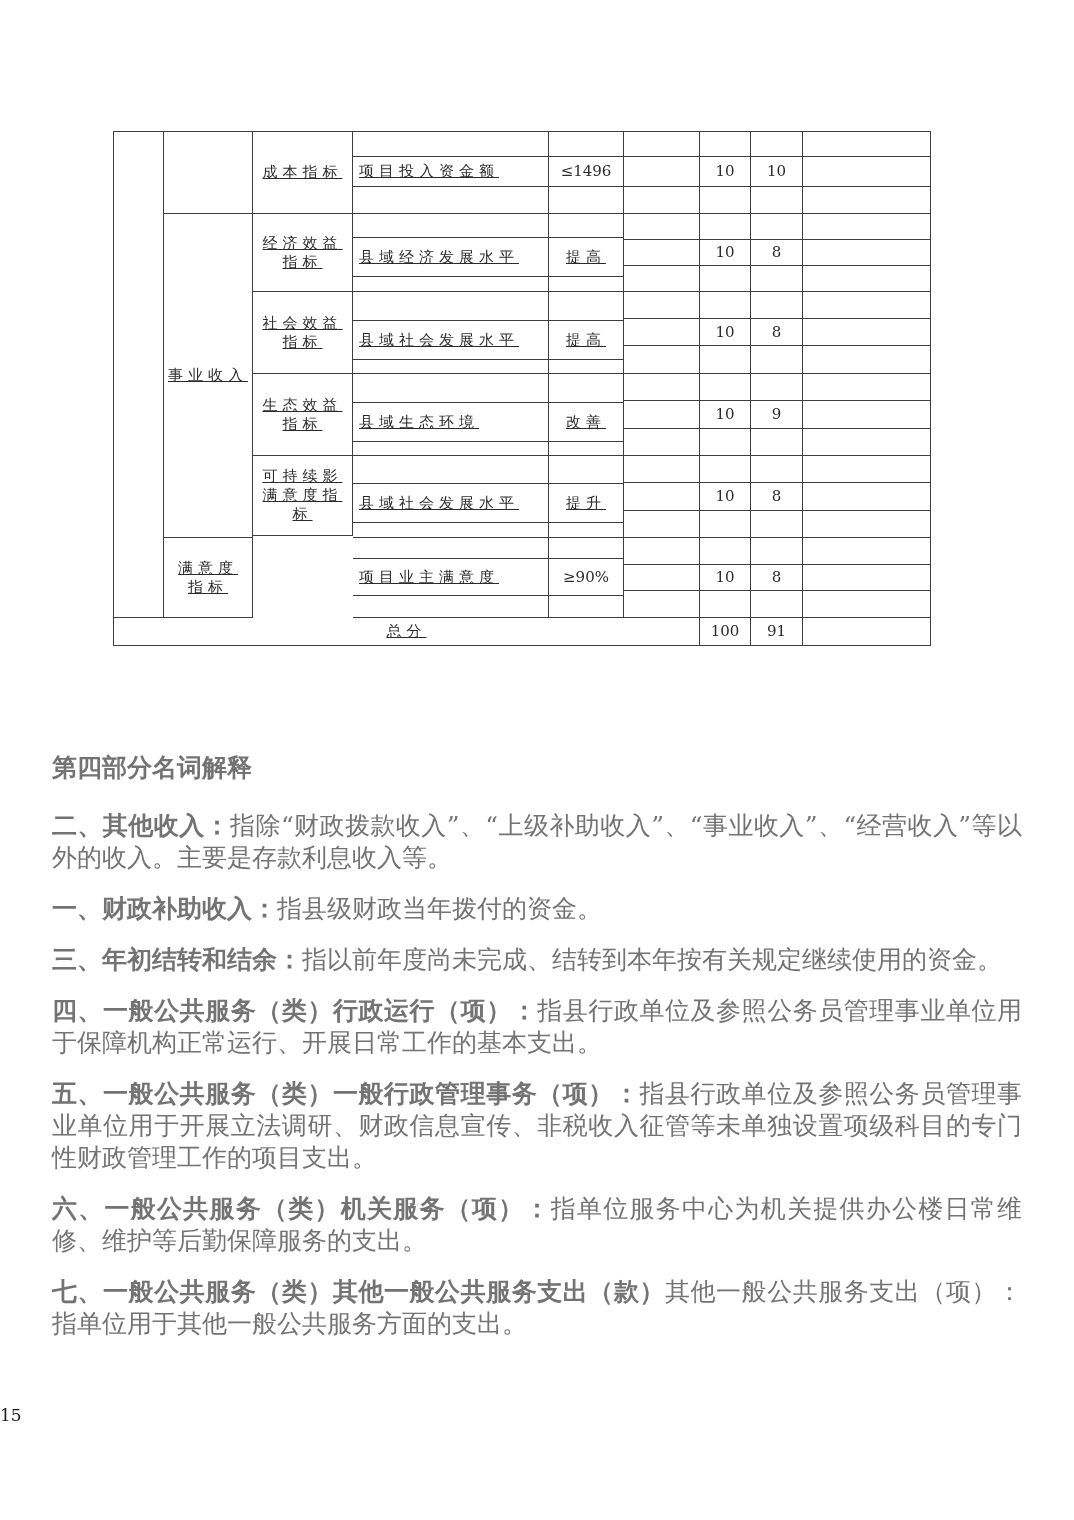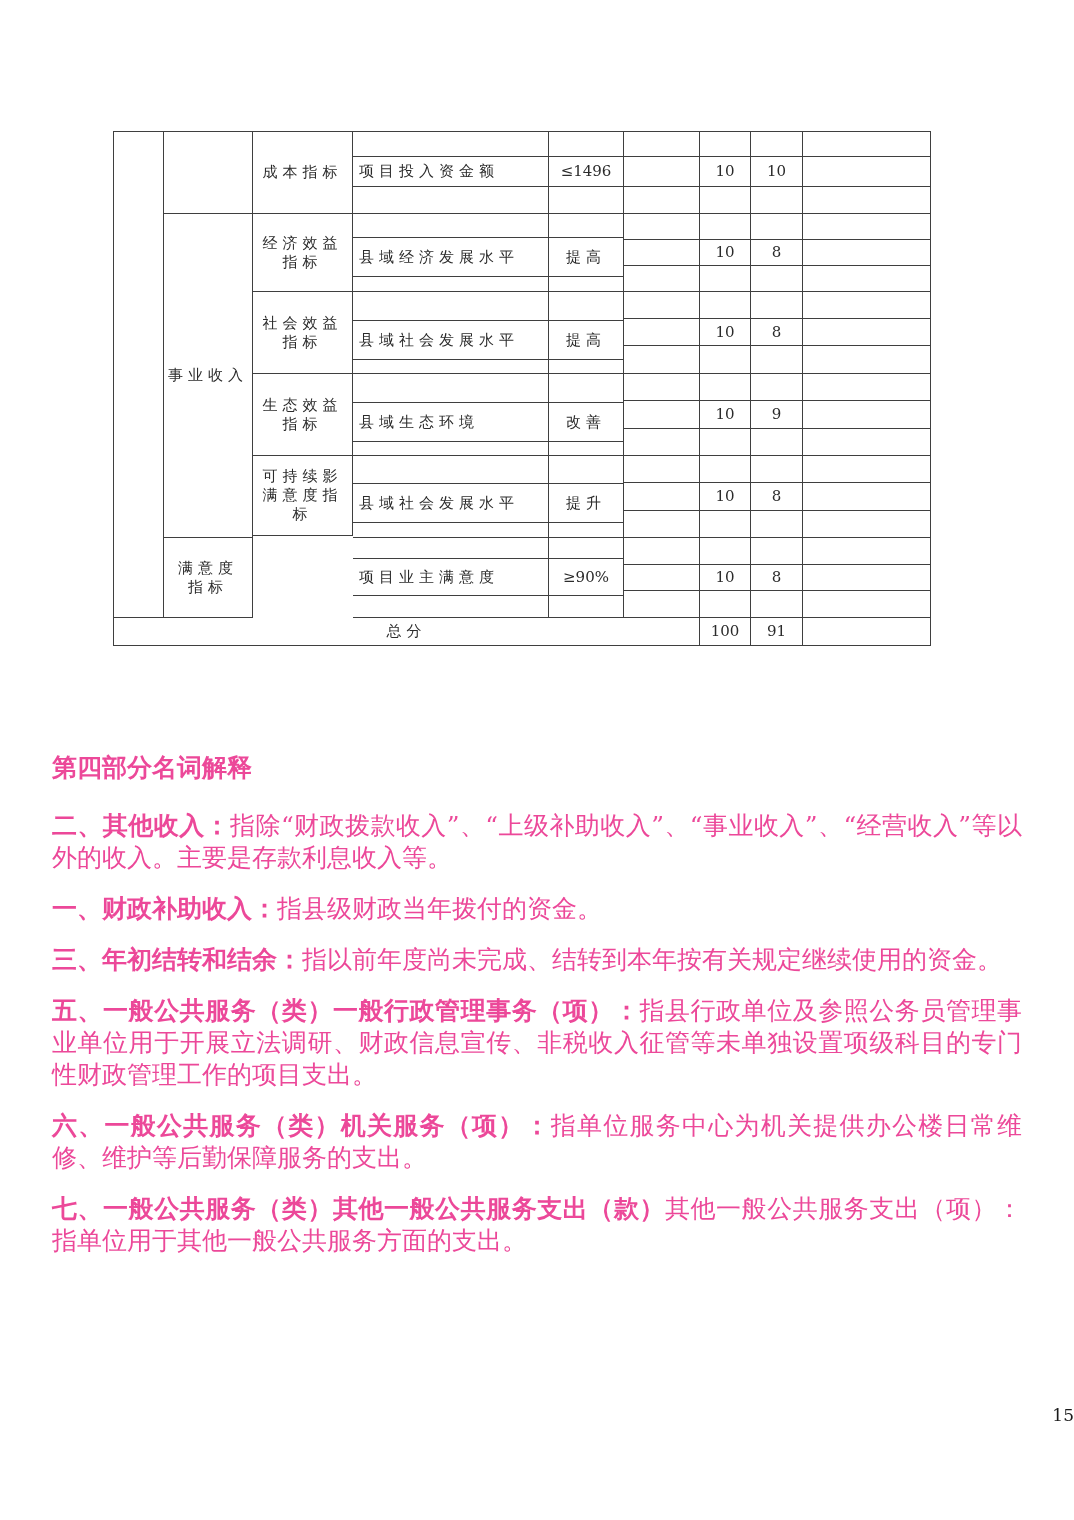--- a/index.html
+++ b/index.html
@@ -16,35 +16,35 @@
   }
   .tbody { display:flex; height:486px; }
   .col { display:flex; flex-direction:column; }
   .c {
     box-sizing:border-box; width:100%;
     border-right:1px solid #3f3f3f; border-bottom:1px solid #3f3f3f;
     display:flex; align-items:center; justify-content:center;
     font-size:15px; line-height:19px; color:#2b2b2b;
     white-space:pre-line; overflow:hidden; text-align:center;
   }
-  .sp { letter-spacing:5px; }
+  .sp { letter-spacing:5px;text-decoration:underline; }
   .left { justify-content:flex-start; padding-left:6px; text-align:left; }
   .trow { display:flex; height:28px; }
   .trow .c { height:28px; }
   
   .glossary {
     position:absolute; left:52px; top:751px; width:970px;
-    font-size:25px; line-height:32px; color:#ec4899;
+    font-size:25px; line-height:32px; color:#737373;
     text-align:justify; text-justify:inter-ideograph;
   }
   .g-head { font-size:25px; line-height:33px; font-weight:bold; margin:0 0 26px 0; text-align:left; }
   .g-item { margin:0 0 19px 0; }
   .g-item strong { font-weight:bold; }
   .pageno {
-    position:absolute; left:0; top:1405px; width:1074px; text-align:right;
+    position:absolute; left:0; top:1405px; width:1074px; text-align:left;
     font-size:17px; color:#1a1a1a;
   }
 </style>
 </head>
 <body>
 
 <div class="page">
 
   <div class="ptable">
     <div class="tbody">
@@ -207,20 +207,21 @@
       <div class="c" style="width:52px">91</div>
       <div class="c" style="width:128px"></div>
     </div>
   </div>
 
   <div class="glossary">
     <h2 class="g-head">第四部分名词解释</h2>
     <p class="g-item"><strong>二、其他收入：</strong><span>指除“财政拨款收入”、“上级补助收入”、“事业收入”、“经营收入”等以外的收入。主要是存款利息收入等。</span></p>
     <p class="g-item"><strong>一、财政补助收入：</strong><span>指县级财政当年拨付的资金。</span></p>
     <p class="g-item"><strong>三、年初结转和结余：</strong><span>指以前年度尚未完成、结转到本年按有关规定继续使用的资金。</span></p>
+    <p class="g-item"><strong>四、一般公共服务（类）行政运行（项）：</strong><span>指县行政单位及参照公务员管理事业单位用于保障机构正常运行、开展日常工作的基本支出。</span></p>
     <p class="g-item"><strong>五、一般公共服务（类）一般行政管理事务（项）：</strong><span>指县行政单位及参照公务员管理事业单位用于开展立法调研、财政信息宣传、非税收入征管等未单独设置项级科目的专门性财政管理工作的项目支出。</span></p>
     <p class="g-item"><strong>六、一般公共服务（类）机关服务（项）：</strong><span>指单位服务中心为机关提供办公楼日常维修、维护等后勤保障服务的支出。</span></p>
     <p class="g-item"><strong>七、一般公共服务（类）其他一般公共服务支出（款）</strong><span>其他一般公共服务支出（项）：指单位用于其他一般公共服务方面的支出。</span></p>
   </div>
 
   <div class="pageno">15</div>
 
 </div>
 
 </body></html>

